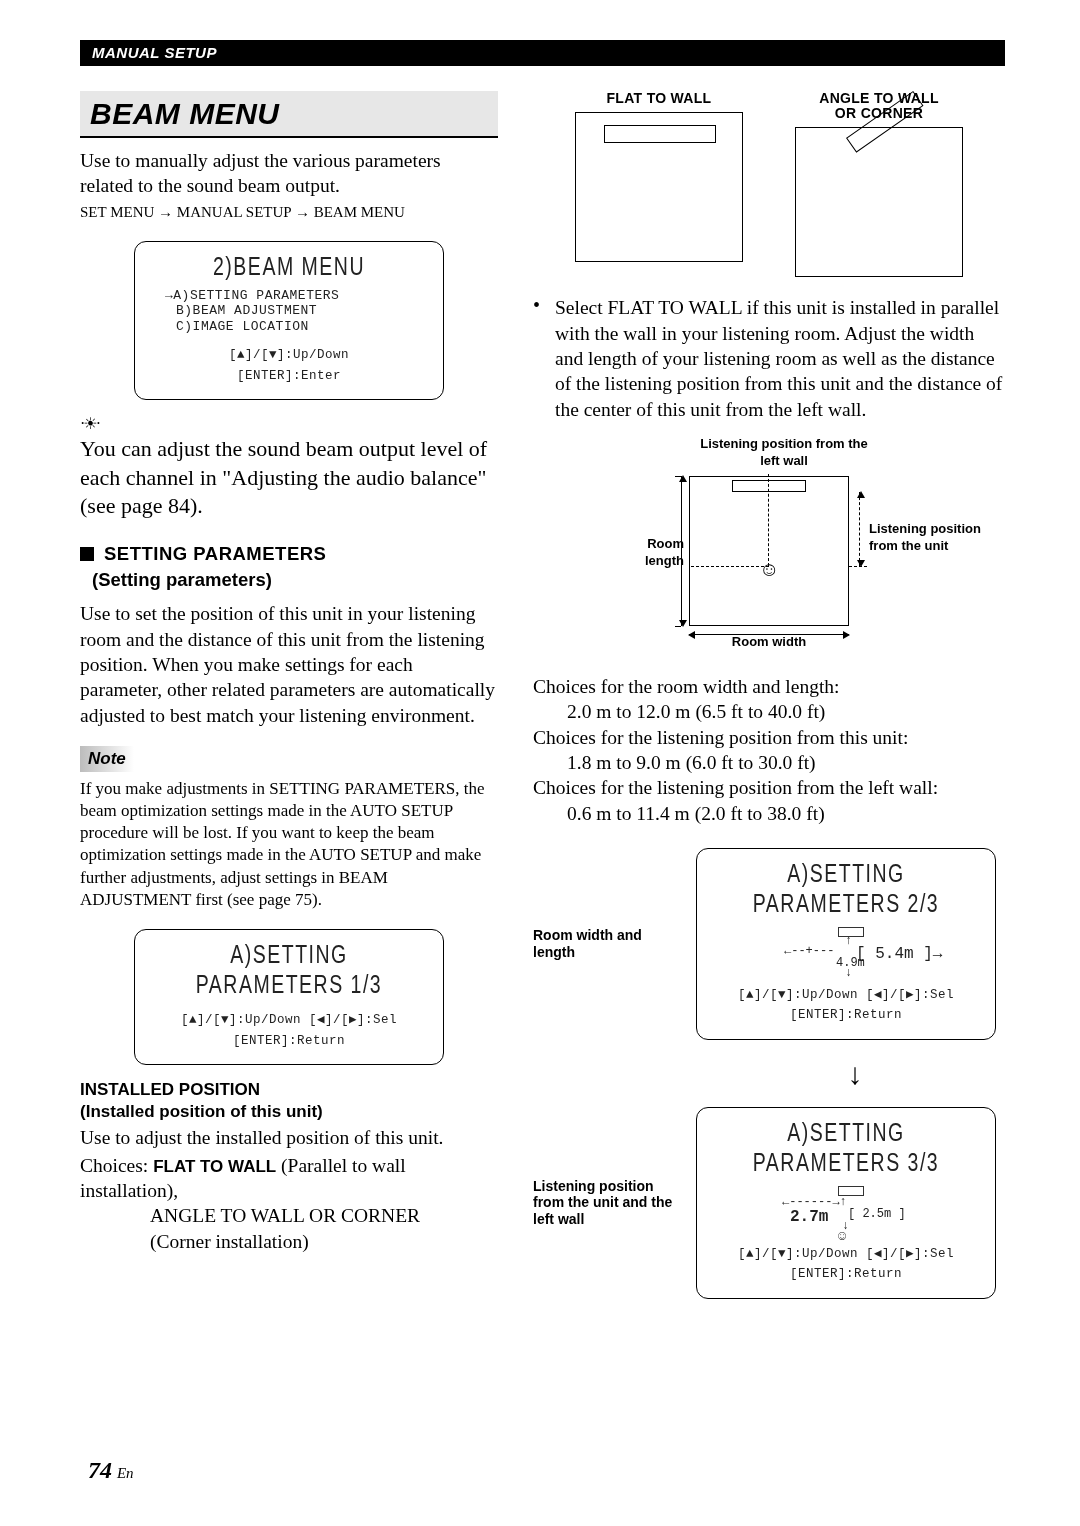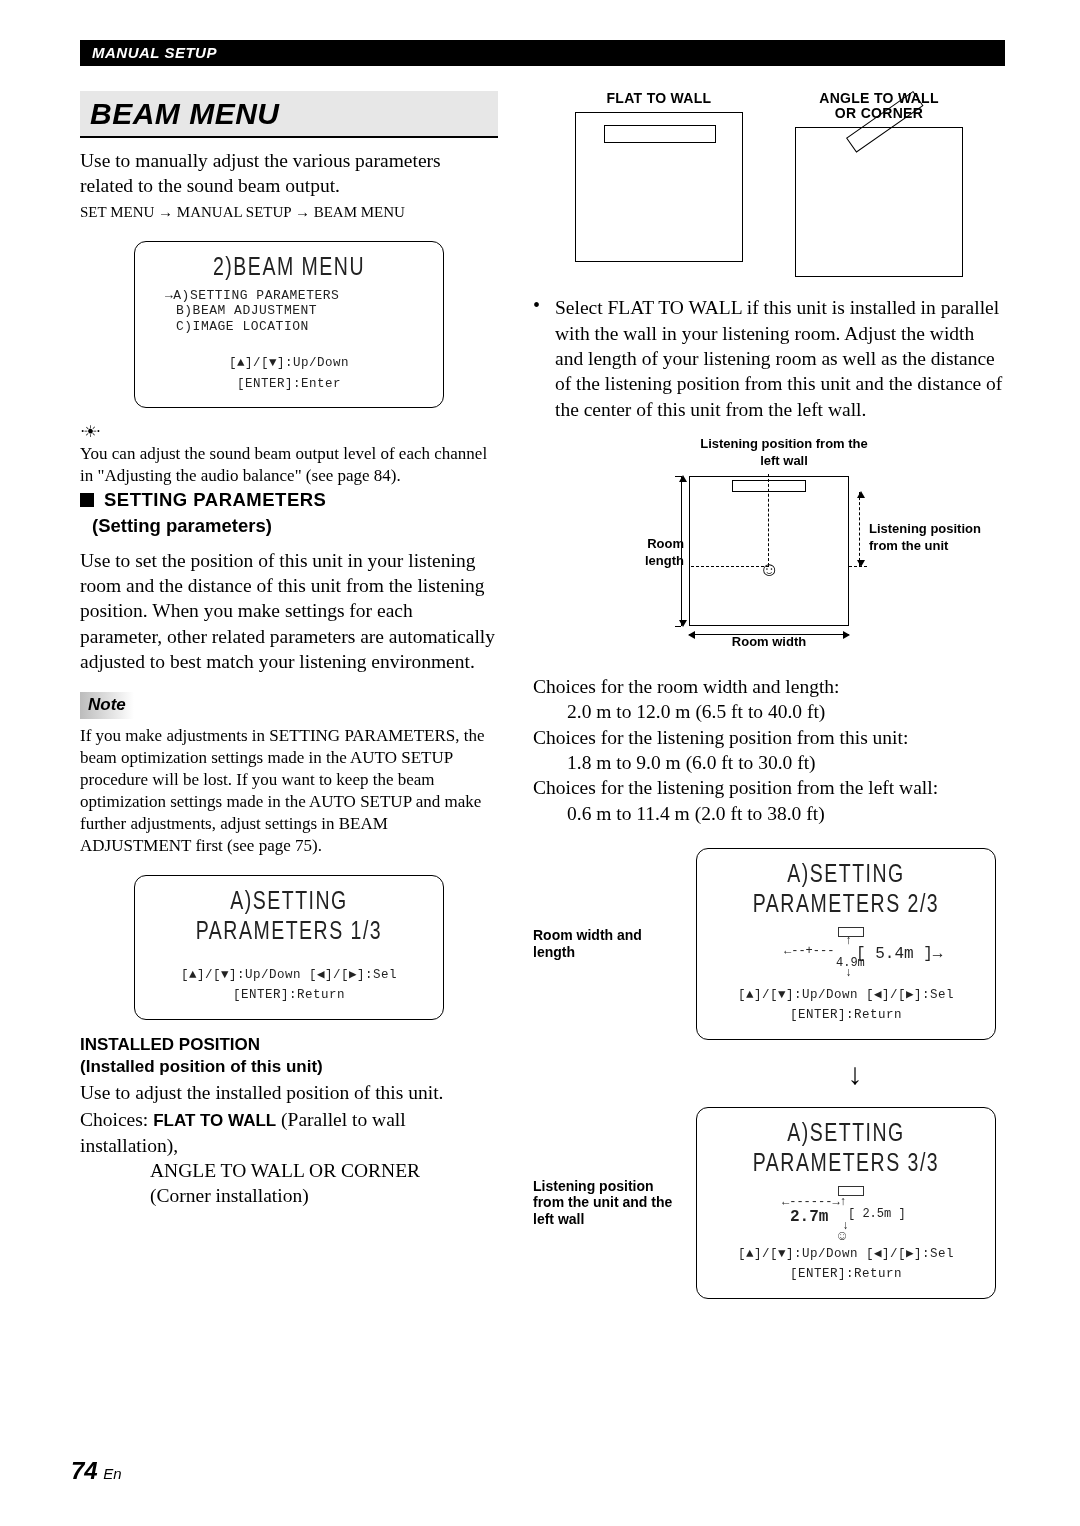--- a/index.html
+++ b/index.html
@@ -68,26 +68,26 @@
     font-family: Arial, sans-serif;
     font-size: 26px;
     letter-spacing: 2px;
     font-stretch: condensed;
     transform: scaleX(0.75);
     margin-bottom: 6px;
     font-weight: normal;
   }
   .lcd .lcd-body { text-align: left; font-size: 13px; letter-spacing: 0.5px; line-height:1.2; padding-left: 18px; }
   .lcd .lcd-body .arrow-row::before { content: "\2192 "; }
-  .lcd .hints { text-align: center; margin-top: 22px; font-size: 12.5px; letter-spacing: 0.5px; }
+  .lcd .hints { text-align: center; margin-top: 14px; font-size: 12.5px; letter-spacing: 0.5px; }
   .lcd .hints2 { text-align: center; margin-top: 6px; font-size: 12.5px; letter-spacing: 0.5px; }
   .lcd .lcd-body-center { font-size: 13px; letter-spacing: 0.5px; text-align: center; line-height: 1.2; }
 
   .tip-icon { font-size: 16px; letter-spacing: -2px; }
-  .tip-text { font-size: 17px; }
+  .tip-text { font-size: 22px; margin-bottom: 20px; }
 
   .subhead { margin-bottom: 8px; line-height: 1.35; }
   .subhead .blk { display:inline-block; width:14px; height:14px; background:#000; vertical-align: -1px; margin-right: 10px; }
   .subhead-line1 { font-family: Arial, sans-serif; font-weight: bold; font-size: 18.5px; letter-spacing: 0.5px; }
   .subhead-line2 { font-family: Arial, sans-serif; font-weight: bold; font-size: 18.5px; margin-left: 12px; }
 
   .para { margin-bottom: 10px; }
 
   .note-box { display:inline-block; padding:2px 8px 2px 8px; font-family: Arial, sans-serif; font-weight: bold; font-style: italic; font-size: 17px;
     background: linear-gradient(to right, #bcbcbc 0%, #ffffff 100%);
@@ -139,21 +139,21 @@
   .choices { margin-top: 6px; }
   .choices .ind { margin-left: 34px; }
 
   
   .row-diag { display:flex; align-items:center; gap:15px; margin-top: 2px; }
   .row-diag .side-label { flex: 0 0 148px; font-family: Arial, sans-serif; font-weight: bold; font-size: 14px; line-height: 1.2; }
   .row-diag .lcd { margin:0; width: 300px; }
 
   .down-arrow { text-align:center; width:300px; margin: 14px 0 14px auto; font-size: 30px; font-weight:bold; }
 
-  .page-num { position:absolute; bottom: 40px; left: 71px; font-family: Liberation Sans, sans-serif; }
+  .page-num { position:absolute; bottom: 40px; left: 88px; font-family: Liberation Serif, serif; }
   .page-num .n { font-weight:bold; font-style: italic; font-size: 24px; }
   .page-num .en { font-style: italic; font-size: 15px; }
 
   .lcd-sm-diagram { display:inline-block; text-align:center; position:relative; height:54px; width:200px; }
   .lcd-sm-speaker { display:inline-block; width:26px; height:10px; border:1px solid #333; position:relative; }
   .lcd-sm-person { font-size:14px; }
 </style>
 </head>
 <body>
 

